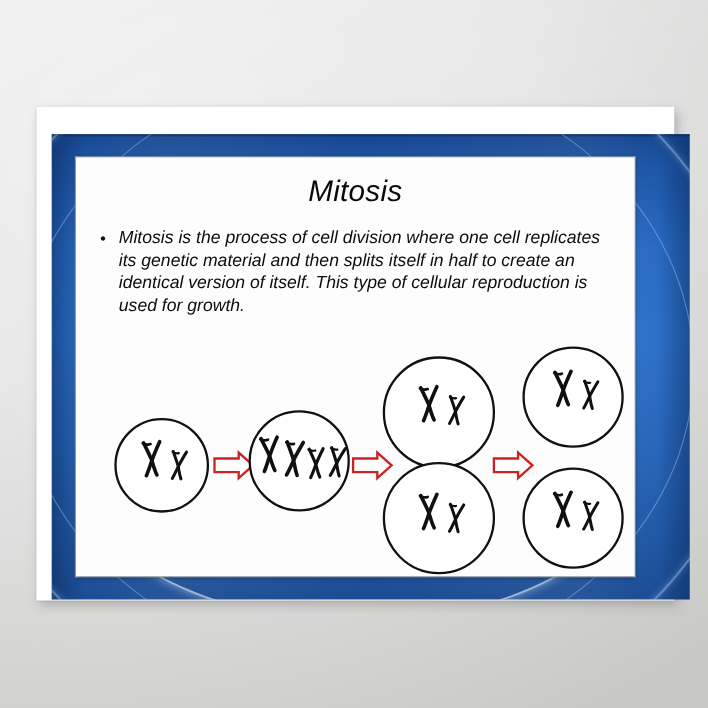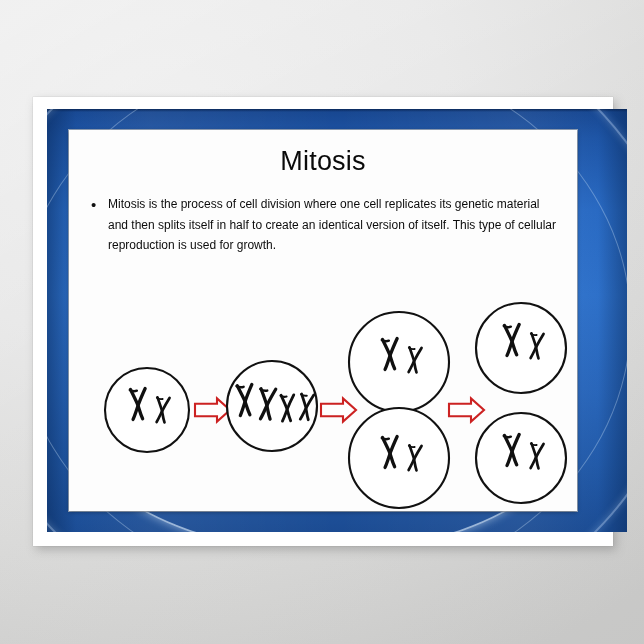--- a/index.html
+++ b/index.html
@@ -38,33 +38,34 @@
     height: 449px;
     background: #ffffff;
     box-shadow: 3px 4px 9px rgba(95,95,95,0.34), 0 0 1px rgba(130,130,130,0.5);
     z-index: 2;
   }
 
   
   #blue-frame {
     position: absolute;
     left: 14px;
-    top: 12px;
+    top: 25px;
     width: 580px;
     height: 423px;
     overflow: hidden;
     background:
       linear-gradient(180deg,
         #17468f 0%,
         #1e55a6 7%,
         #2a6bc4 24%,
         #2f72cb 44%,
         #2a67bb 66%,
         #225aa8 84%,
         #1b4b92 100%);
+    font-style: italic;
   }
   
   #blue-frame::before{
     content:"";
     position:absolute;
     inset:0;
     background:
       linear-gradient(90deg,
         rgba(9,42,92,0.55) 0%,
         rgba(40,110,200,0.05) 5%,
@@ -151,21 +152,21 @@
   #bullet-mark {
     width: 17px;
     flex: 0 0 17px;
     font-size: 15px;
     line-height: 20px;
     color: #101010;
     padding-top: 1px;
   }
   #bullet-text {
     flex: 1 1 auto;
-    font-size: 12px;
+    font-size: 16px;
     line-height: 20.5px;
     color: #0c0c0c;
     font-family: "Liberation Sans", sans-serif;
   }
 
   #diagram {
     position: absolute;
     left: 0;
     top: 150px;
     width: 508px;

